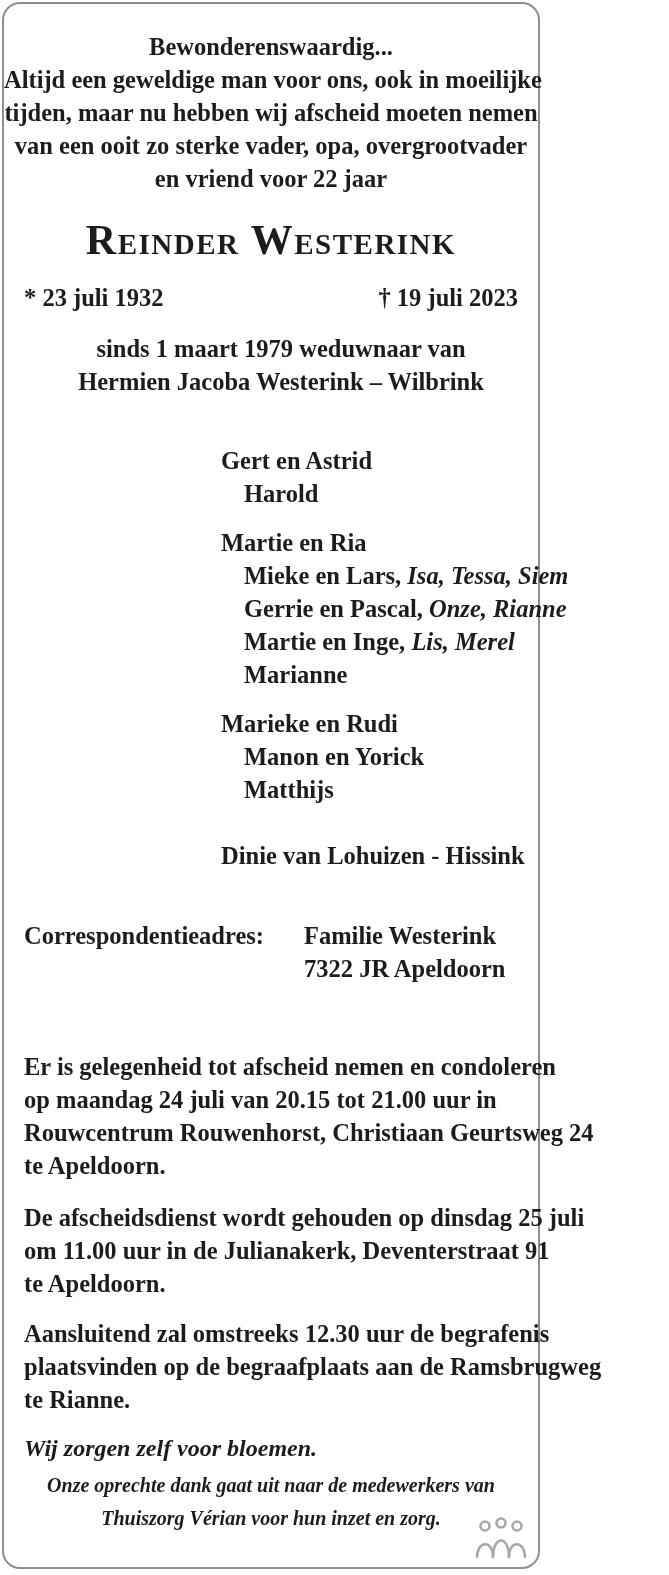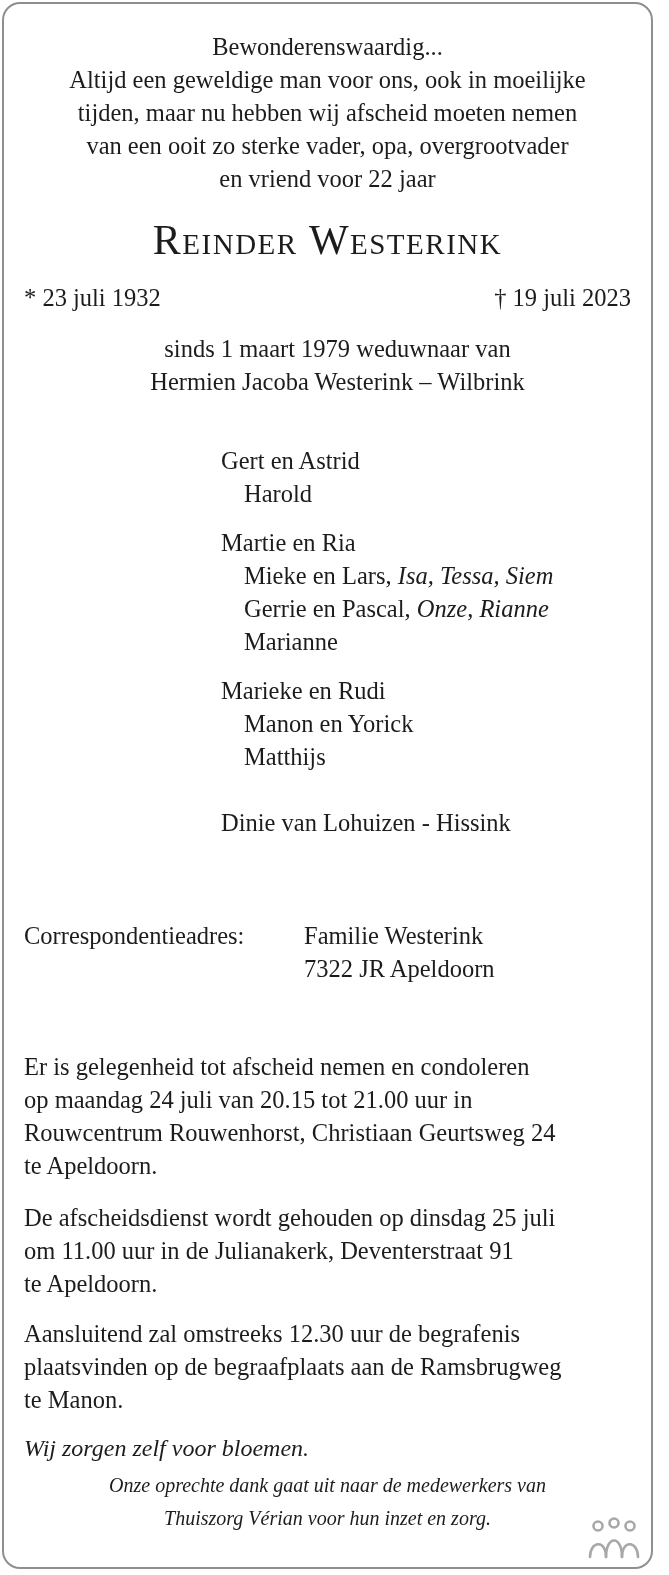--- a/index.html
+++ b/index.html
@@ -1,22 +1,23 @@
 <!DOCTYPE html>
 <html><head>
   <meta charset="utf-8">
   <style>
     html, body { margin: 0; padding: 0; background: #ffffff; }
     body { width: 669px; height: 1575px; position: relative; overflow: hidden; }
     .card {
-      position: absolute; left: 2px; top: 2px; width: 651px; height: 1567px;
+      position: absolute; left: 2px; top: 2px; width: 538px; height: 1567px;
       border: 2px solid #8f8f8f; border-radius: 18px; background: #fff;
       box-sizing: border-box;
       font-family: "Liberation Serif", "DejaVu Serif", serif;
       color: #1c1c1c;
+      font-weight: bold;
     }
     .abs { position: absolute; white-space: nowrap; }
     .center { left: 0; right: 0; text-align: center; }
     .intro { font-size: 24.5px; line-height: 33px; top: 26px; }
     .name {
       top: 208px; font-size: 42px; letter-spacing: 1.5px; font-variant: small-caps;
       line-height: 56px;
     }
     .dates { top: 278px; font-size: 24.5px; line-height: 32px; }
     .birth { left: 20px; }
@@ -64,20 +65,21 @@
 
   <div class="abs family">
     <div class="group">
       <span class="parent">Gert en Astrid</span>
       <span class="child"><span>Harold</span></span>
     </div>
     <div class="group">
       <span class="parent">Martie en Ria</span>
       <span class="child"><span>Mieke en Lars, </span><span class="it">Isa, Tessa, Siem</span></span>
       <span class="child"><span>Gerrie en Pascal, </span><span class="it">Onze, Rianne</span></span>
+      <span class="child"><span>Martie en Inge, </span><span class="it">Lis, Merel</span></span>
       <span class="child"><span>Marianne</span></span>
     </div>
     <div class="group">
       <span class="parent">Marieke en Rudi</span>
       <span class="child"><span>Manon en Yorick</span></span>
       <span class="child"><span>Matthijs</span></span>
       <span class="extra">Dinie van Lohuizen - Hissink</span>
     </div>
   </div>
 
@@ -98,21 +100,21 @@
 
   <div class="abs para p2">
     <div>De afscheidsdienst wordt gehouden op dinsdag 25 juli</div>
     <div>om 11.00 uur in de Julianakerk, Deventerstraat 91</div>
     <div>te Apeldoorn.</div>
   </div>
 
   <div class="abs para p3">
     <div>Aansluitend zal omstreeks 12.30 uur de begrafenis</div>
     <div>plaatsvinden op de begraafplaats aan de Ramsbrugweg</div>
-    <div>te Manon.</div>
+    <div>te Rianne.</div>
   </div>
 
   <div class="abs flowers">Wij zorgen zelf  voor bloemen.</div>
 
   <div class="abs center thanks">
     <div>Onze oprechte dank gaat uit naar de medewerkers van</div>
     <div>Thuiszorg Vérian voor hun inzet en zorg.</div>
   </div>
 
   <svg class="logo" viewBox="0 0 54 42">

